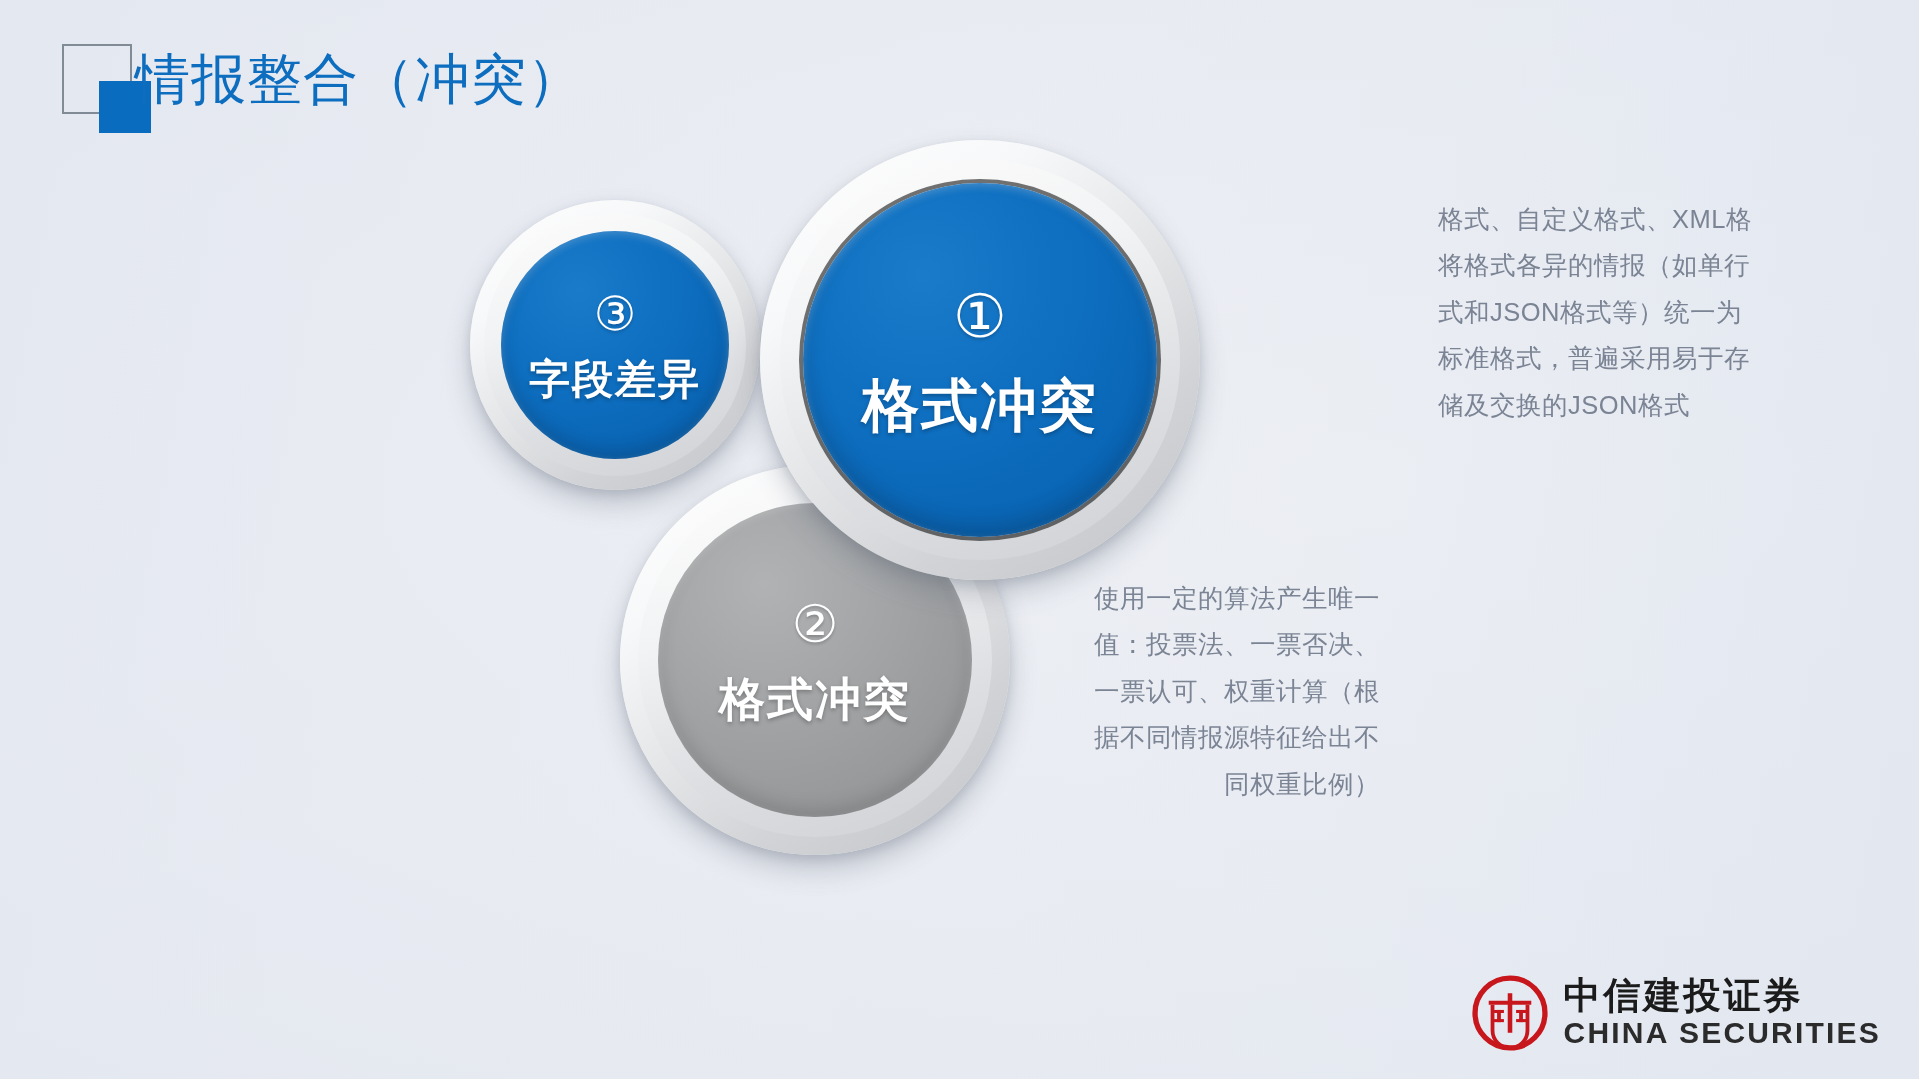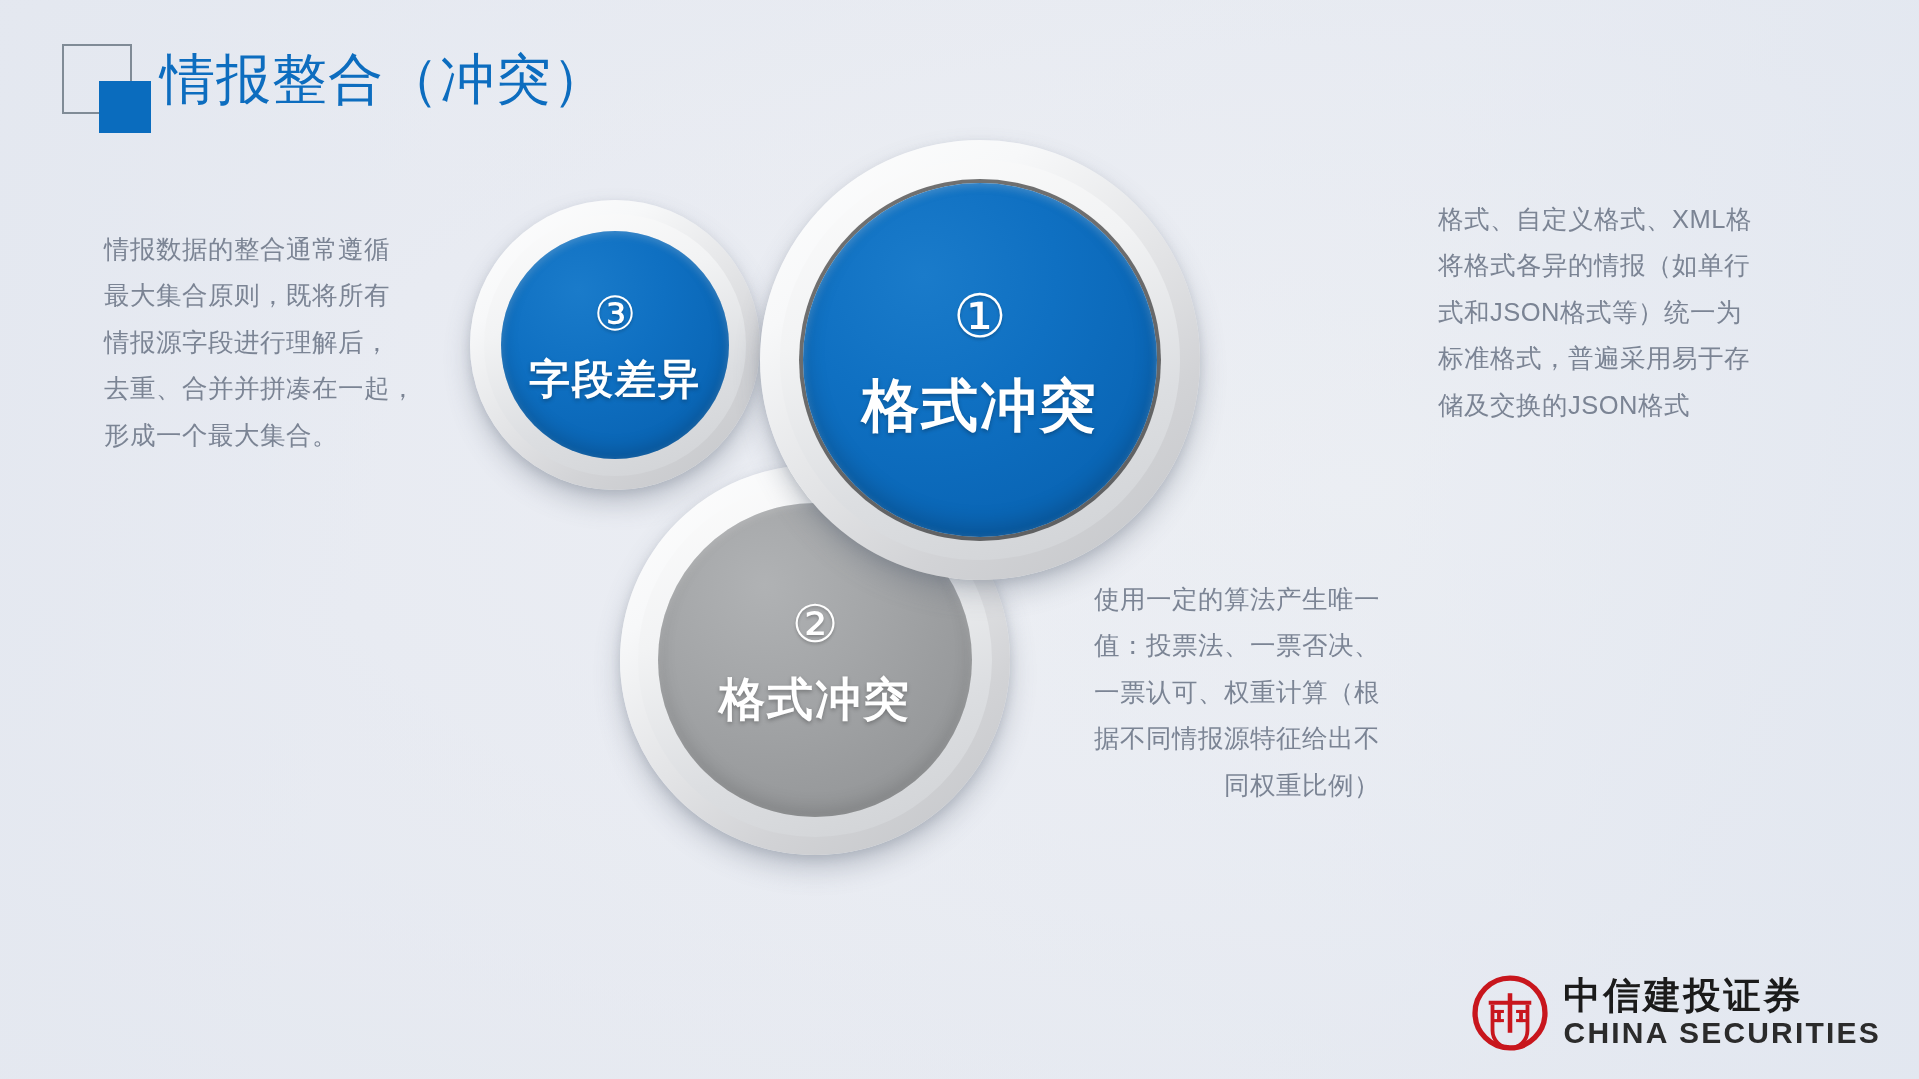--- a/index.html
+++ b/index.html
@@ -55,21 +55,21 @@
   .deco-fill {
     position: absolute;
     left: 37px;
     top: 37px;
     width: 52px;
     height: 52px;
     background: #0a6cbe;
   }
   .slide-title {
     position: absolute;
-    left: 160px;
+    left: 135px;
     top: 48px;
     font-size: 55px;
     line-height: 1.15;
     color: #0d6dbf;
     letter-spacing: 1px;
     white-space: nowrap;
     font-weight: 400;
   }
 
   
@@ -77,21 +77,21 @@
     position: absolute;
     color: #7b8494;
     font-size: 25.5px;
     line-height: 1.82;
     letter-spacing: 0.5px;
   }
   .para.left  { left: 104px; top: 226px;  width: 300px; text-align: left; }
   .para.right-top { left: 1438px; top: 196px; width: 330px; text-align: left; }
   .para.right-bottom { left: 1080px; top: 576px; width: 300px; text-align: right; }
   .para .line { display: block; white-space: nowrap; }
-  .para.right-bottom .line { text-align: right; }
+  .para.right-bottom .line { text-align: right; font-family: Liberation Serif, serif; }
 
   
   .circle {
     position: absolute;
     border-radius: 50%;
     box-sizing: border-box;
   }
 
   
   .ring {
@@ -200,27 +200,20 @@
 
 <div class="slide">
 
   <div class="title-deco">
     <div class="deco-outline"></div>
     <div class="deco-fill"></div>
   </div>
 
   <div class="slide-title">情报整合（冲突）</div>
 
-  <div class="para left">
-    <span class="line">情报数据的整合通常遵循</span>
-    <span class="line">最大集合原则，既将所有</span>
-    <span class="line">情报源字段进行理解后，</span>
-    <span class="line">去重、合并并拼凑在一起，</span>
-    <span class="line">形成一个最大集合。</span>
-  </div>
 
   <div class="para right-top">
     <span class="line">格式、自定义格式、XML格</span>
     <span class="line">将格式各异的情报（如单行</span>
     <span class="line">式和JSON格式等）统一为</span>
     <span class="line">标准格式，普遍采用易于存</span>
     <span class="line">储及交换的JSON格式</span>
   </div>
 
   <div class="para right-bottom">

